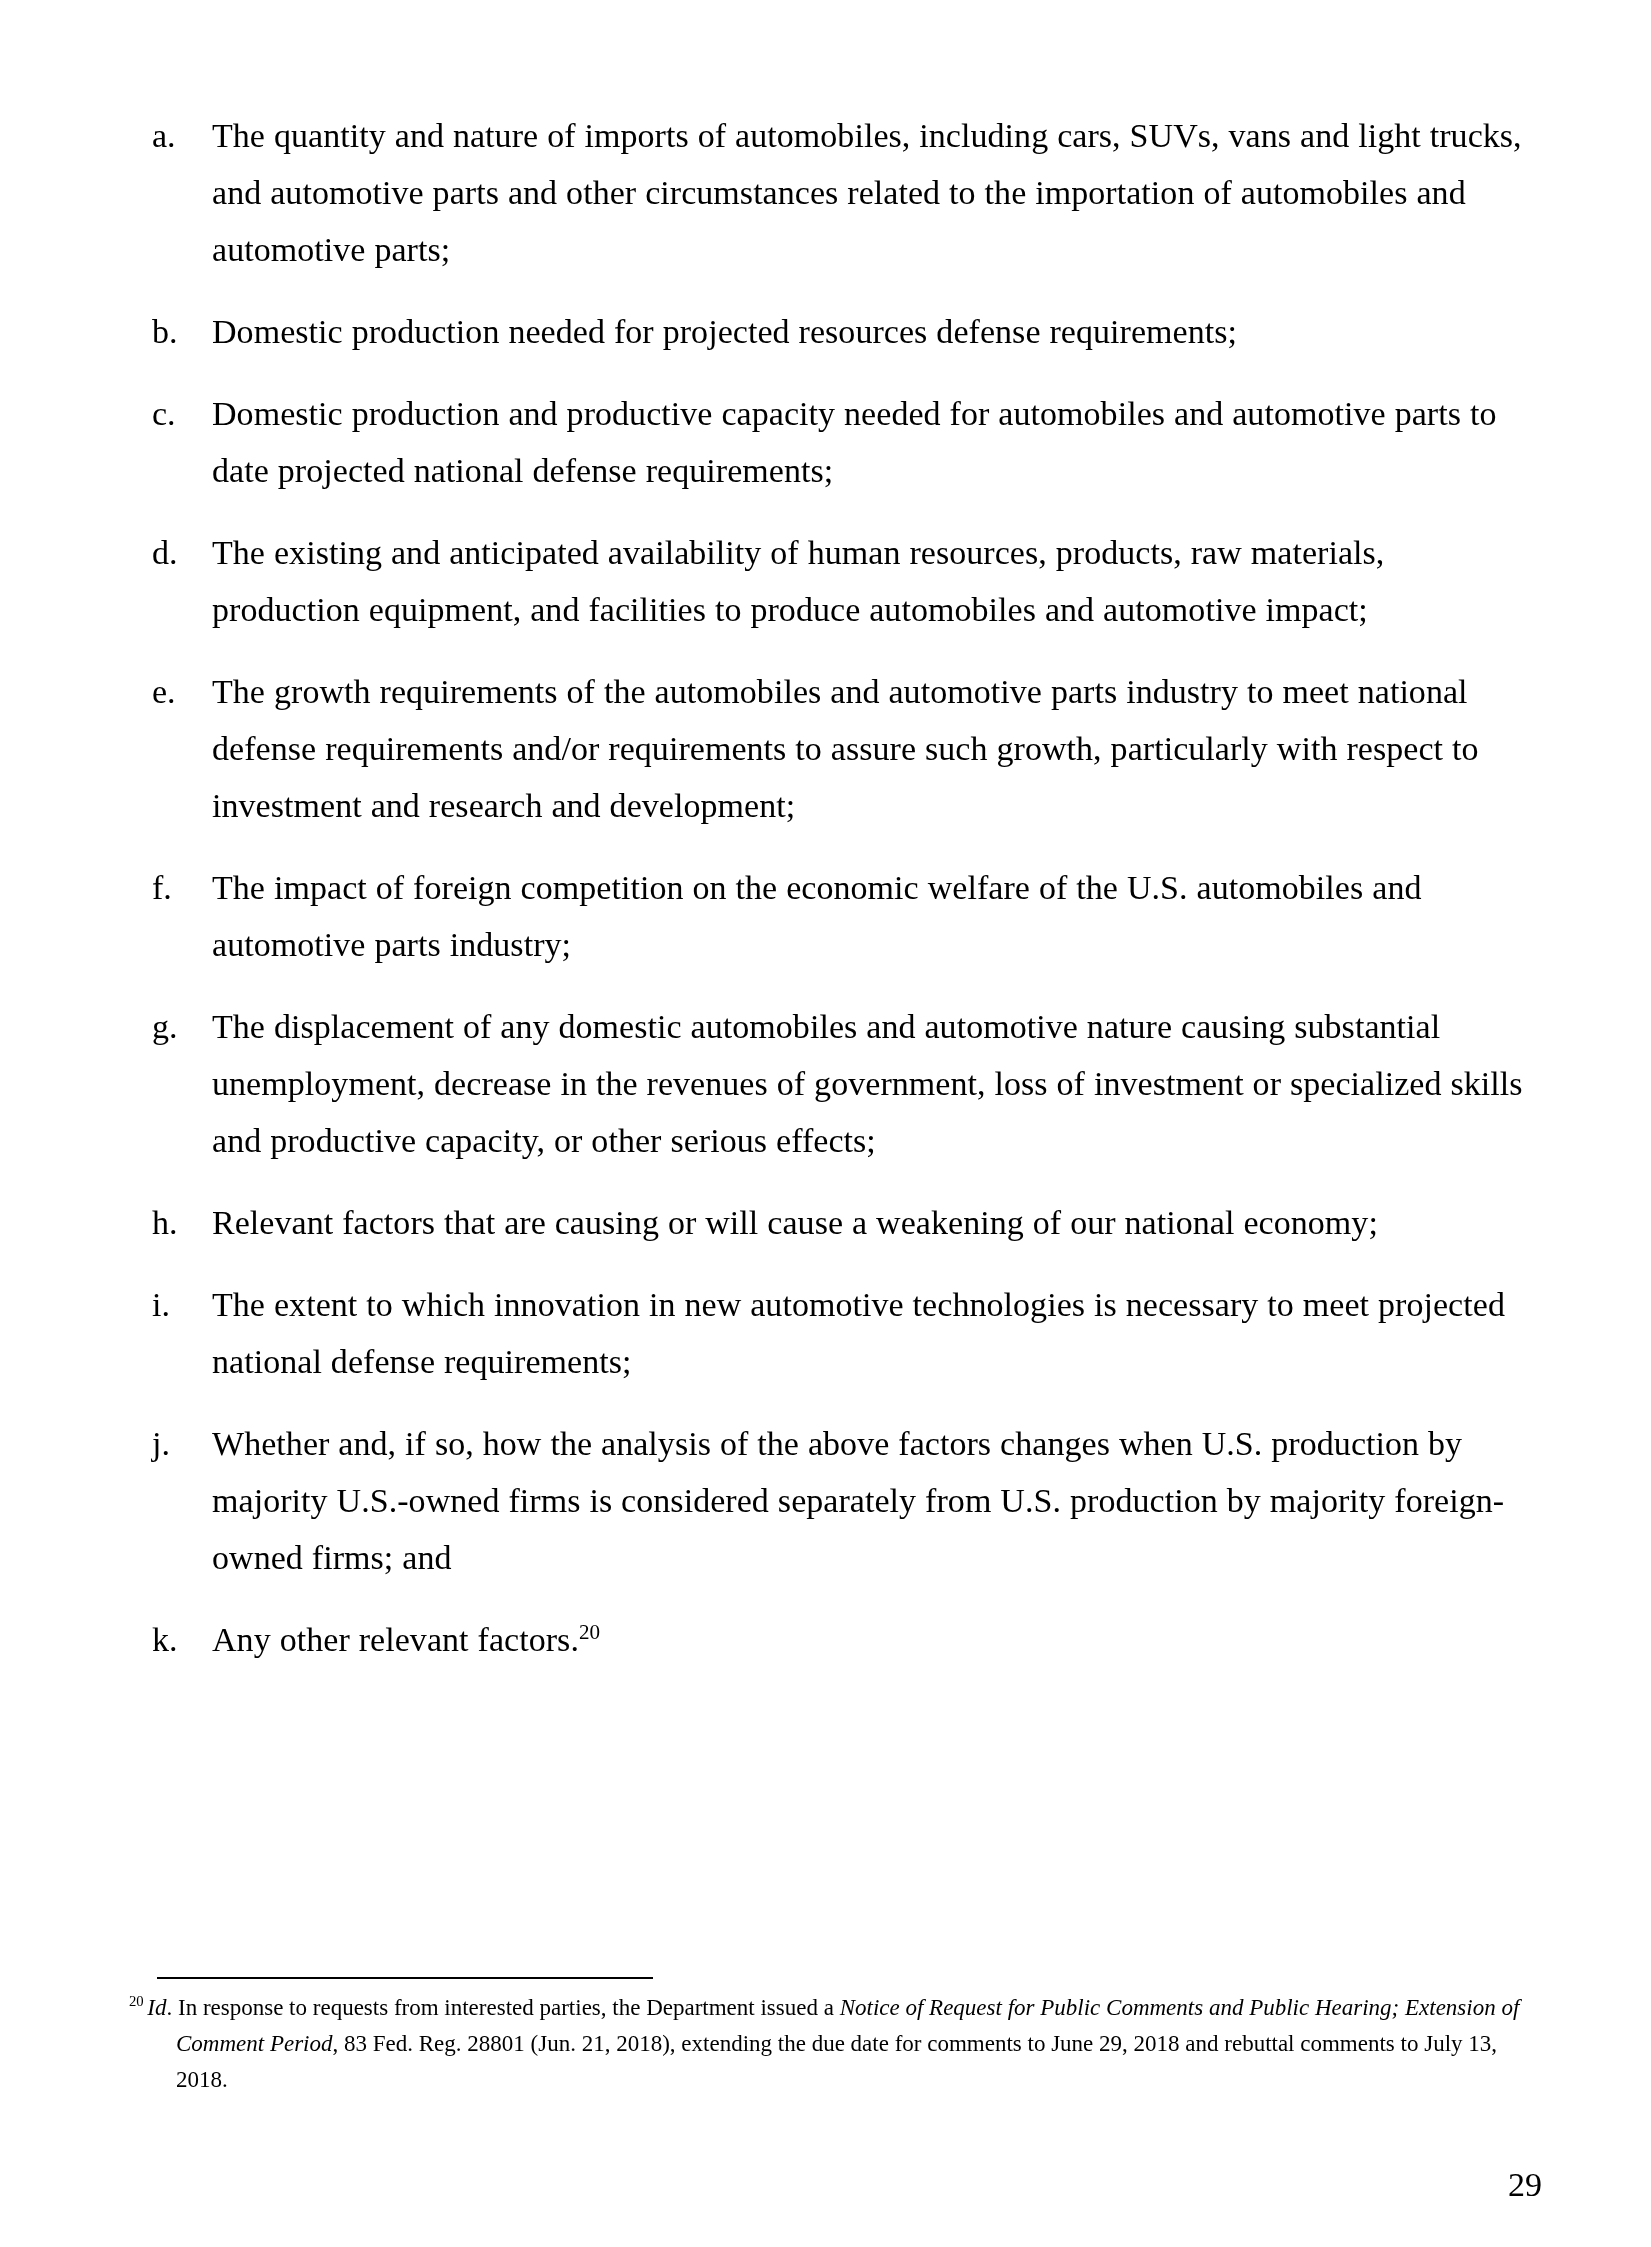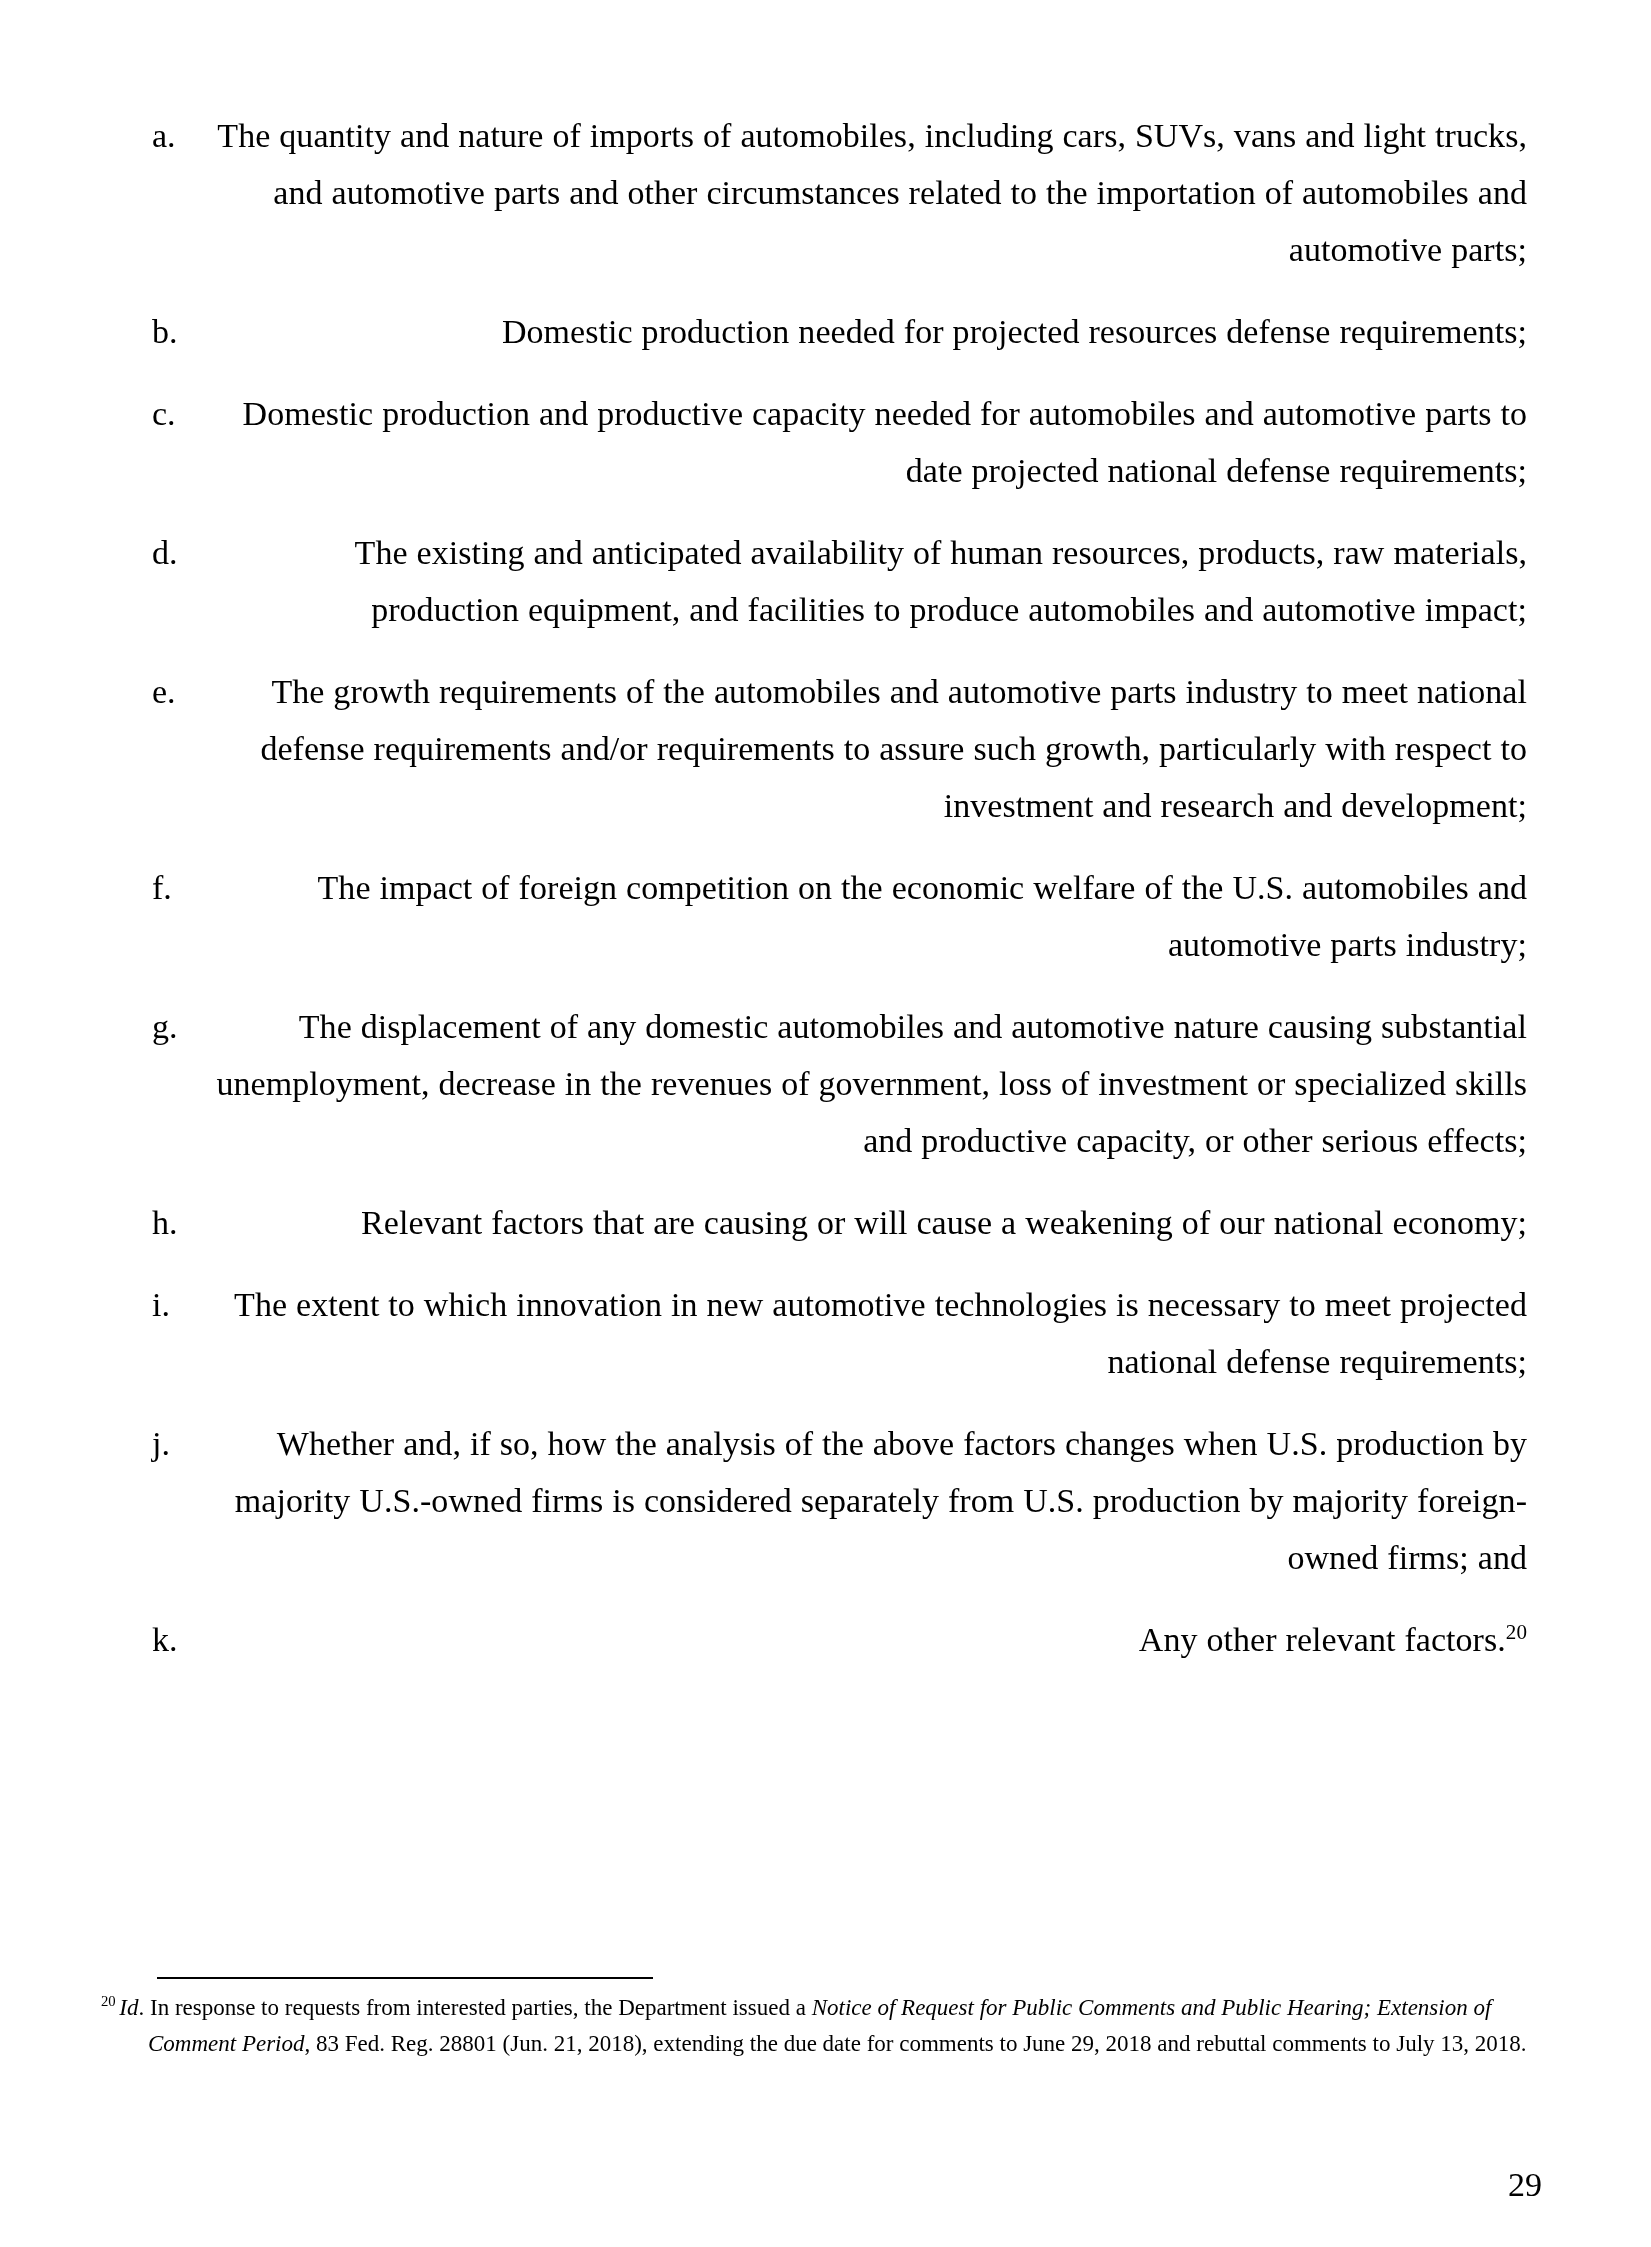--- a/index.html
+++ b/index.html
@@ -42,21 +42,21 @@
     width: 60px;
     font-size: 34px;
     line-height: 57px;
     text-align: left;
     white-space: nowrap;
   }
   .item-text {
     flex: 1 1 auto;
     font-size: 34px;
     line-height: 57px;
-    text-align: right;
+    text-align: left;
     letter-spacing: 0.05px;
     word-spacing: 0.4px;
   }
   .item-text sup {
     font-size: 0.62em;
     line-height: 0;
     vertical-align: super;
   }
 
   
@@ -70,20 +70,21 @@
     width: 496px;
     height: 0;
     border-top: 2.7px solid #000000;
     margin: 0 0 11px 56px;
   }
   .footnote-text {
     font-size: 23px;
     line-height: 36px;
     text-indent: 0;
     padding-left: 47px;
+    margin-left: 28px;
   }
   .footnote-marker {
     font-size: 0.64em;
     vertical-align: super;
     line-height: 0;
     margin-left: -47px;
     padding-right: 3.6px;
   }
   .it { font-style: italic; }
 

